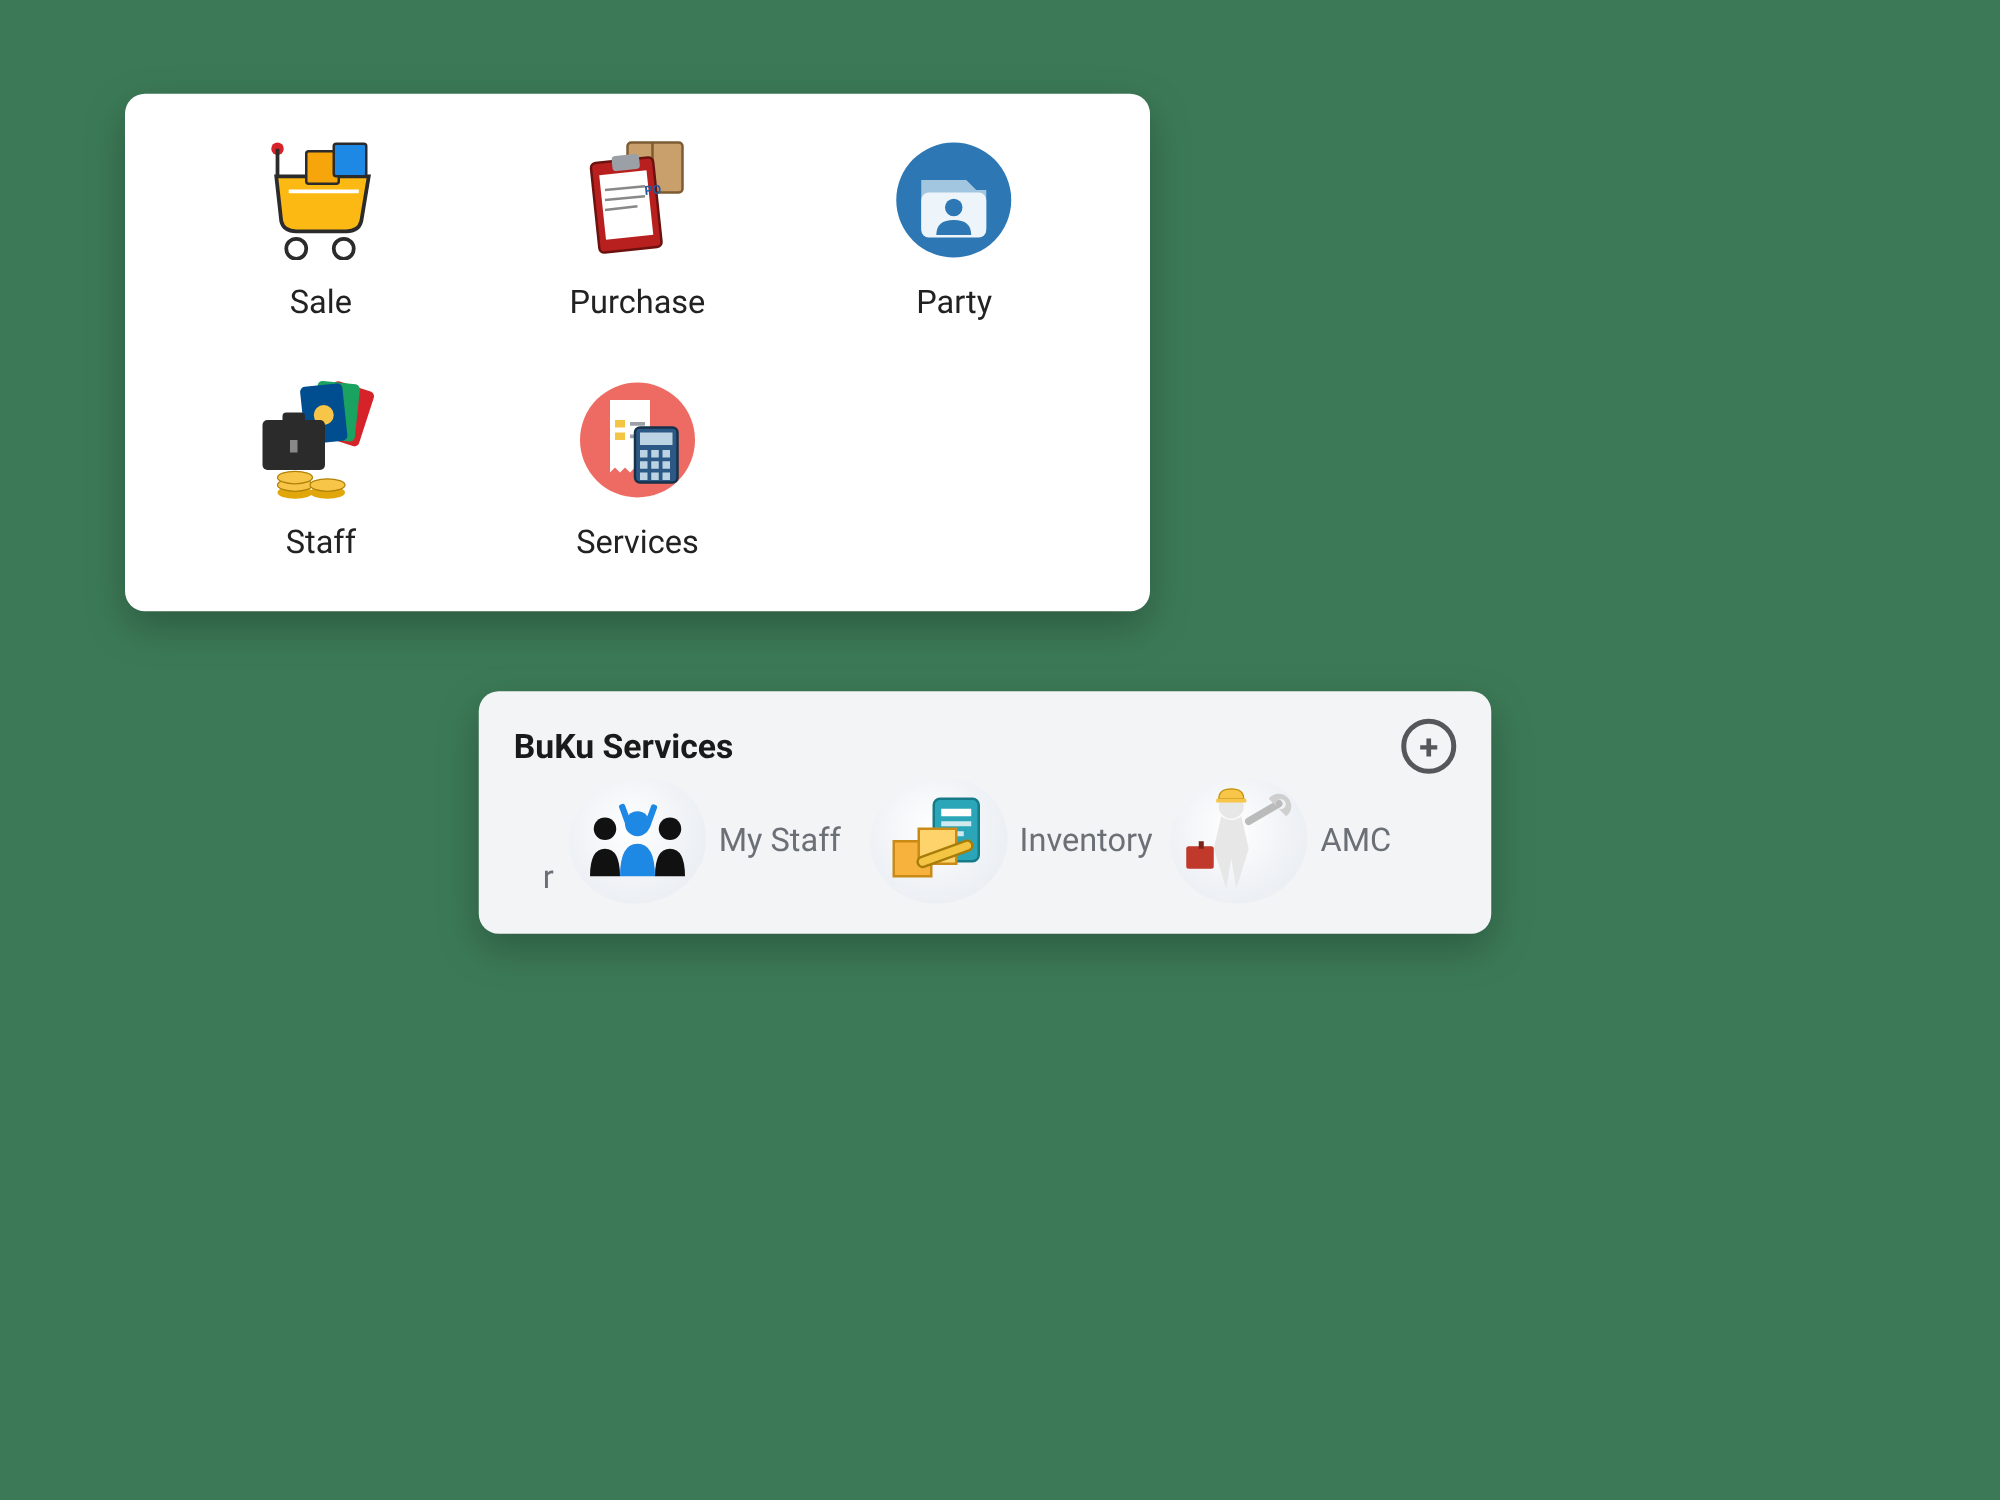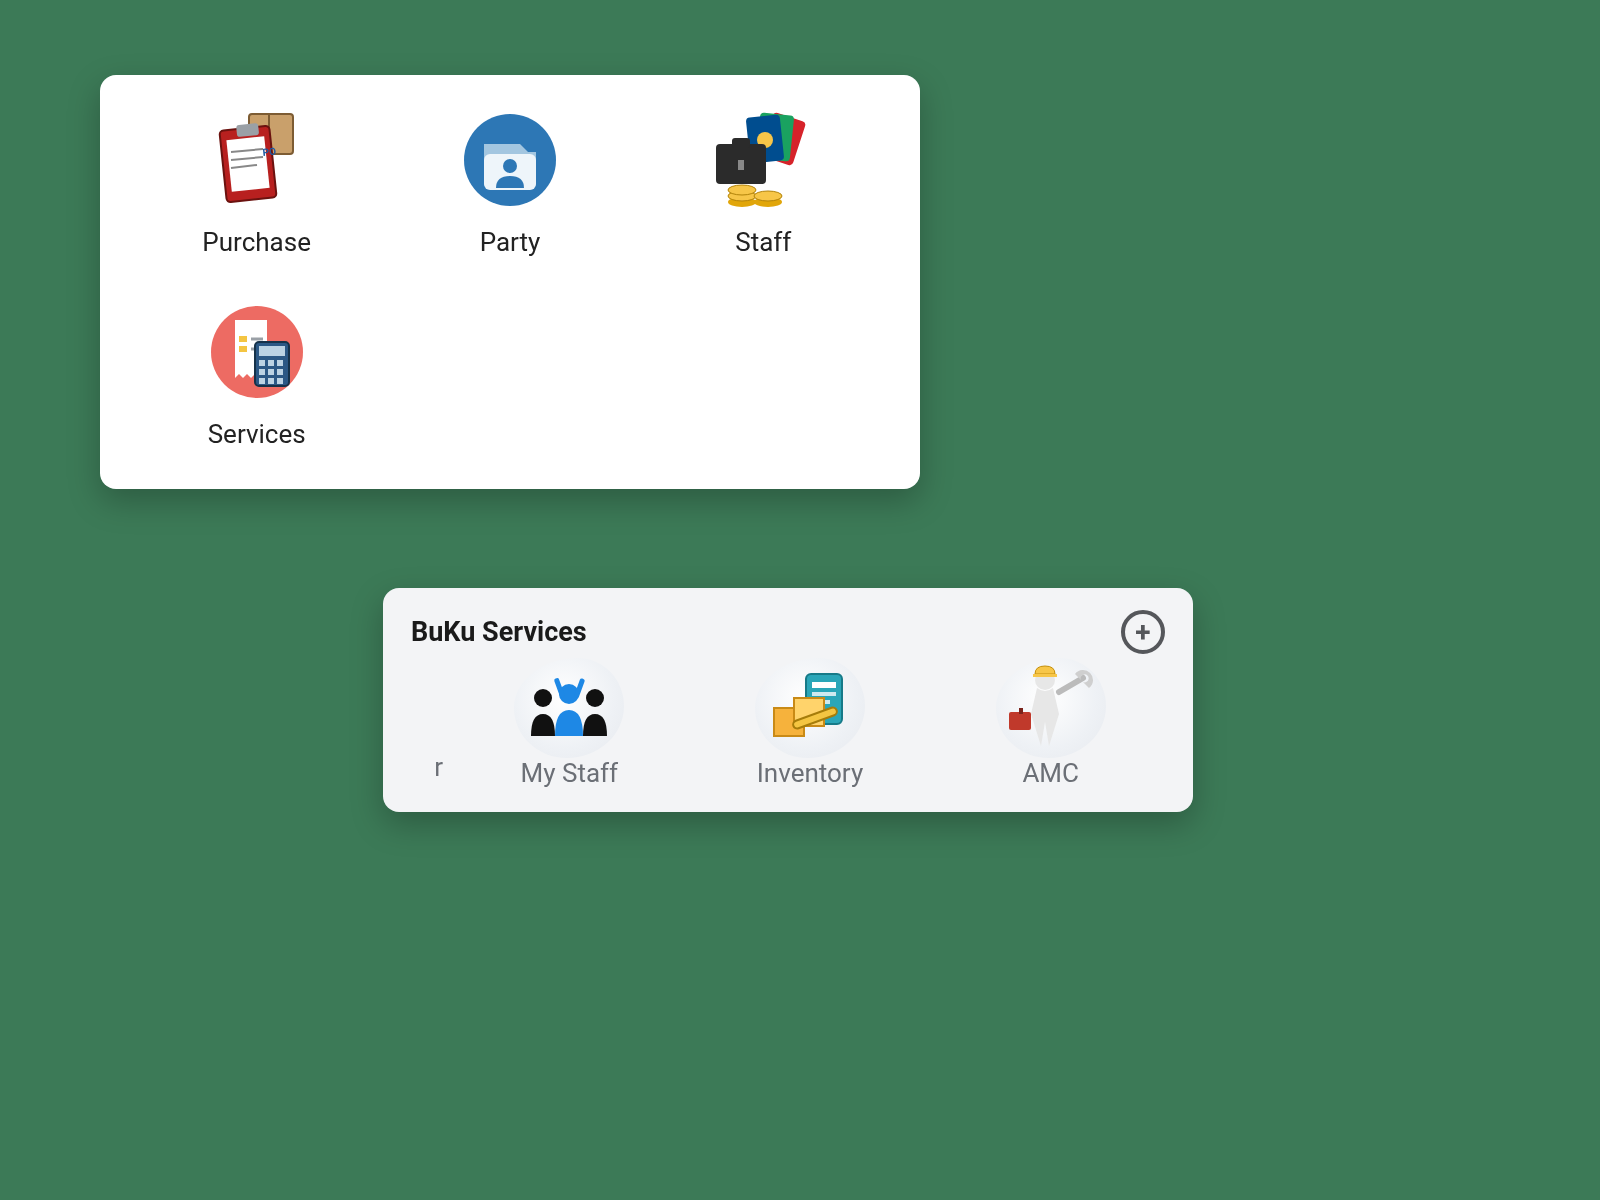--- a/index.html
+++ b/index.html
@@ -42,21 +42,21 @@
   }
   .tile .label {
     font-size: 26px;
     color: #222;
     font-weight: 400;
   }
 
   .card-services {
     position: absolute;
     left: 383px;
-    top: 588px;
+    top: 553px;
     width: 810px;
     background: #f3f4f6;
     border-radius: 16px;
     padding: 22px 28px 24px 28px;
     box-shadow: 0 12px 32px rgba(0,0,0,0.25);
   }
   .services-header {
     display: flex;
     align-items: center;
     justify-content: space-between;
@@ -91,22 +91,23 @@
     width: 32px;
     flex: none;
     text-align: right;
     color: #6b6f76;
     font-size: 26px;
     padding-bottom: 6px;
   }
   .service-item {
     flex: 1;
     display: flex;
-    flex-direction: column;
-    align-items: center;
+    flex-direction: row;
+    align-items: center;
+    gap: 10px;
     cursor: pointer;
   }
   .blob {
     width: 110px;
     height: 100px;
     background: radial-gradient(circle at 45% 40%, #ffffff 0%, #eef1f5 60%, #e6e9ee 100%);
     border-radius: 58% 42% 52% 48% / 50% 48% 52% 50%;
     display: flex;
     align-items: center;
     justify-content: center;
@@ -116,20 +117,35 @@
     color: #6b6f76;
   }
   svg { display: block; }
 </style>
 </head>
 <body>
 
 <div class="card-main">
   <div class="grid-main">
 
+    <div class="tile">
+      <div class="icon-slot">
+        <svg width="100" height="95" viewBox="0 0 100 95">
+          <circle cx="15" cy="6" r="5" fill="#d6232a"></circle>
+          <line x1="15" y1="6" x2="15" y2="28" stroke="#2b2b2b" stroke-width="3"></line>
+          <path d="M14 28 L88 28 L82 64 Q80 72 70 72 L30 72 Q20 72 18 64 Z" fill="#fcb813" stroke="#2b2b2b" stroke-width="3"></path>
+          <line x1="24" y1="40" x2="80" y2="40" stroke="#fff" stroke-width="3"></line>
+          <circle cx="30" cy="86" r="8" fill="#fff" stroke="#2b2b2b" stroke-width="3"></circle>
+          <circle cx="68" cy="86" r="8" fill="#fff" stroke="#2b2b2b" stroke-width="3"></circle>
+          <rect x="38" y="8" width="26" height="26" rx="2" fill="#f6a60a" stroke="#2b2b2b" stroke-width="2"></rect>
+          <rect x="60" y="2" width="26" height="26" rx="2" fill="#1e88e5" stroke="#2b2b2b" stroke-width="2"></rect>
+        </svg>
+      </div>
+      <div class="label">Sale</div>
+    </div>
 
     <div class="tile">
       <div class="icon-slot">
         <svg width="100" height="100" viewBox="0 0 100 100">
           <rect x="42" y="4" width="44" height="40" rx="3" fill="#c9a06b" stroke="#7d5c33" stroke-width="2"></rect>
           <line x1="62" y1="4" x2="62" y2="44" stroke="#7d5c33" stroke-width="2"></line>
           <rect x="16" y="18" width="50" height="72" rx="4" fill="#b8201f" stroke="#6b120f" stroke-width="2" transform="rotate(-6 41 54)"></rect>
           <rect x="22" y="28" width="38" height="52" fill="#fff" transform="rotate(-6 41 54)"></rect>
           <rect x="30" y="14" width="22" height="12" rx="3" fill="#9aa0a6" transform="rotate(-6 41 24)"></rect>
           <text x="56" y="46" font-size="10" font-weight="700" fill="#205aa0" transform="rotate(-6 56 46)">PO</text>

